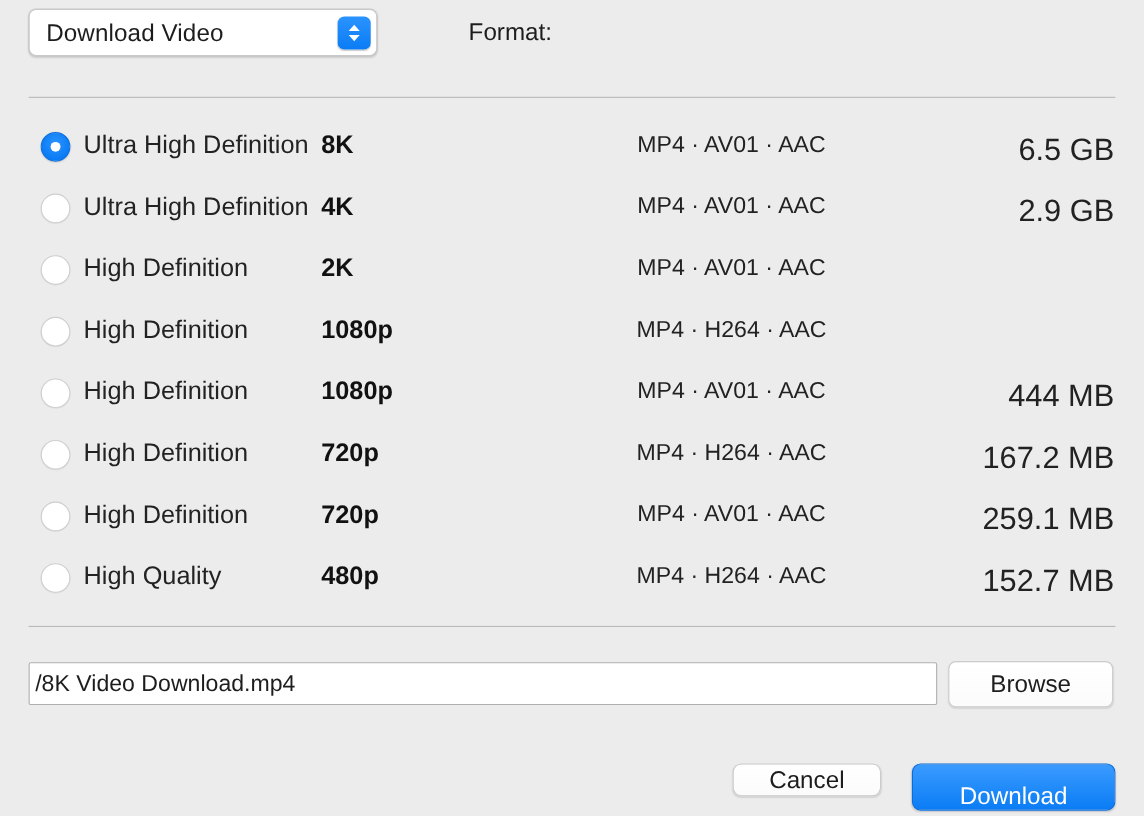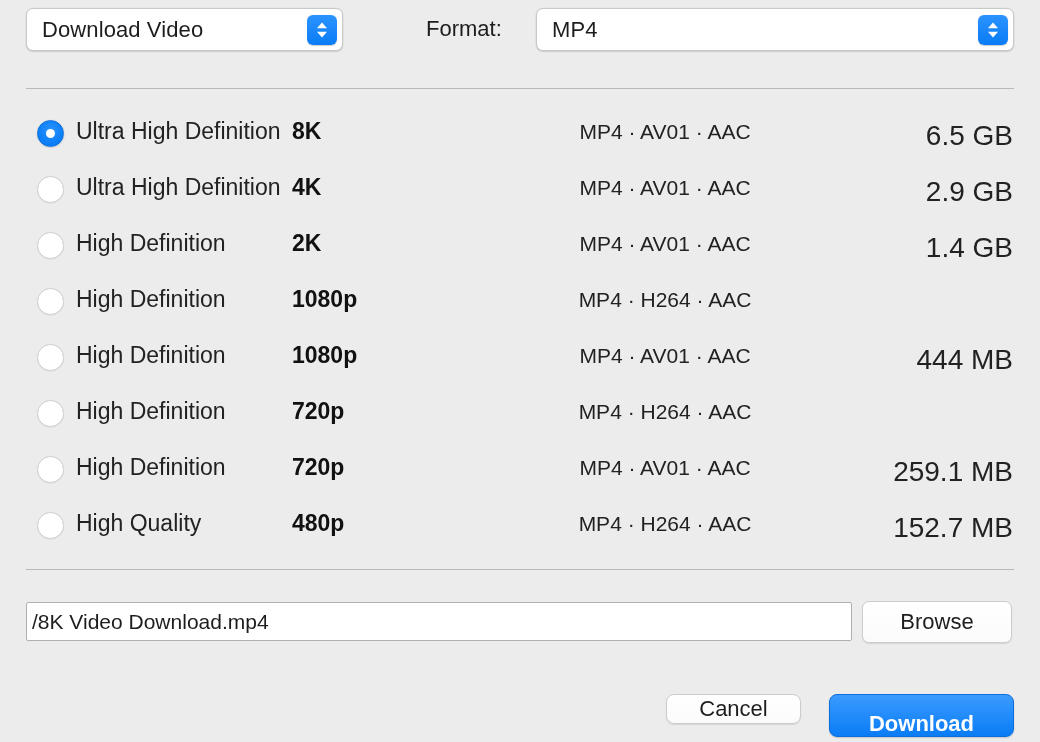--- a/index.html
+++ b/index.html
@@ -230,49 +230,39 @@
     box-sizing: border-box;
     background: linear-gradient(180deg,#3b9bff 0%, #0a7cf5 100%);
     border: 1px solid #0a6ddc;
     border-radius: 8px;
     box-shadow: 0 1px 1.5px rgba(0,0,0,0.16);
     font-family: "Liberation Sans", sans-serif;
     font-size: 22px;
     color: #ffffff;
     cursor: default;
     padding: 16px;
-    font-weight: bold;
   }
 </style>
 </head>
 <body>
 
 <div class="topbar">
 
   <div class="popup" id="popup-download-video">
     <span class="popup-value">Download Video</span>
     <span class="stepper">
       <svg width="16" height="20" viewBox="0 0 16 20" aria-hidden="true">
         <path d="M8 2.6 L13 8.2 L3 8.2 Z" fill="#ffffff"></path>
         <path d="M8 17.4 L3 11.8 L13 11.8 Z" fill="#ffffff"></path>
       </svg>
     </span>
   </div>
 
   <div class="format-label">Format:</div>
 
-  <div class="popup" id="popup-format">
-    <span class="popup-value">MP4</span>
-    <span class="stepper">
-      <svg width="16" height="20" viewBox="0 0 16 20" aria-hidden="true">
-        <path d="M8 2.6 L13 8.2 L3 8.2 Z" fill="#ffffff"></path>
-        <path d="M8 17.4 L3 11.8 L13 11.8 Z" fill="#ffffff"></path>
-      </svg>
-    </span>
-  </div>
 </div>
 
 <div class="divider" id="divider-top"></div>
 
 <div class="options" id="options-list">
     <div class="option-row selected">
       <span class="radio"></span>
       <span class="quality">Ultra High Definition</span>
       <span class="resolution">8K</span>
       <span class="codec">MP4 · AV01 · AAC</span>
@@ -283,40 +273,40 @@
       <span class="quality">Ultra High Definition</span>
       <span class="resolution">4K</span>
       <span class="codec">MP4 · AV01 · AAC</span>
       <span class="size">2.9 GB</span>
     </div>
     <div class="option-row">
       <span class="radio"></span>
       <span class="quality">High Definition</span>
       <span class="resolution">2K</span>
       <span class="codec">MP4 · AV01 · AAC</span>
-      <span class="size">1.4 GB</span>
     </div>
     <div class="option-row">
       <span class="radio"></span>
       <span class="quality">High Definition</span>
       <span class="resolution">1080p</span>
       <span class="codec">MP4 · H264 · AAC</span>
     </div>
     <div class="option-row">
       <span class="radio"></span>
       <span class="quality">High Definition</span>
       <span class="resolution">1080p</span>
       <span class="codec">MP4 · AV01 · AAC</span>
       <span class="size">444 MB</span>
     </div>
     <div class="option-row">
       <span class="radio"></span>
       <span class="quality">High Definition</span>
       <span class="resolution">720p</span>
       <span class="codec">MP4 · H264 · AAC</span>
+      <span class="size">167.2 MB</span>
     </div>
     <div class="option-row">
       <span class="radio"></span>
       <span class="quality">High Definition</span>
       <span class="resolution">720p</span>
       <span class="codec">MP4 · AV01 · AAC</span>
       <span class="size">259.1 MB</span>
     </div>
     <div class="option-row">
       <span class="radio"></span>

